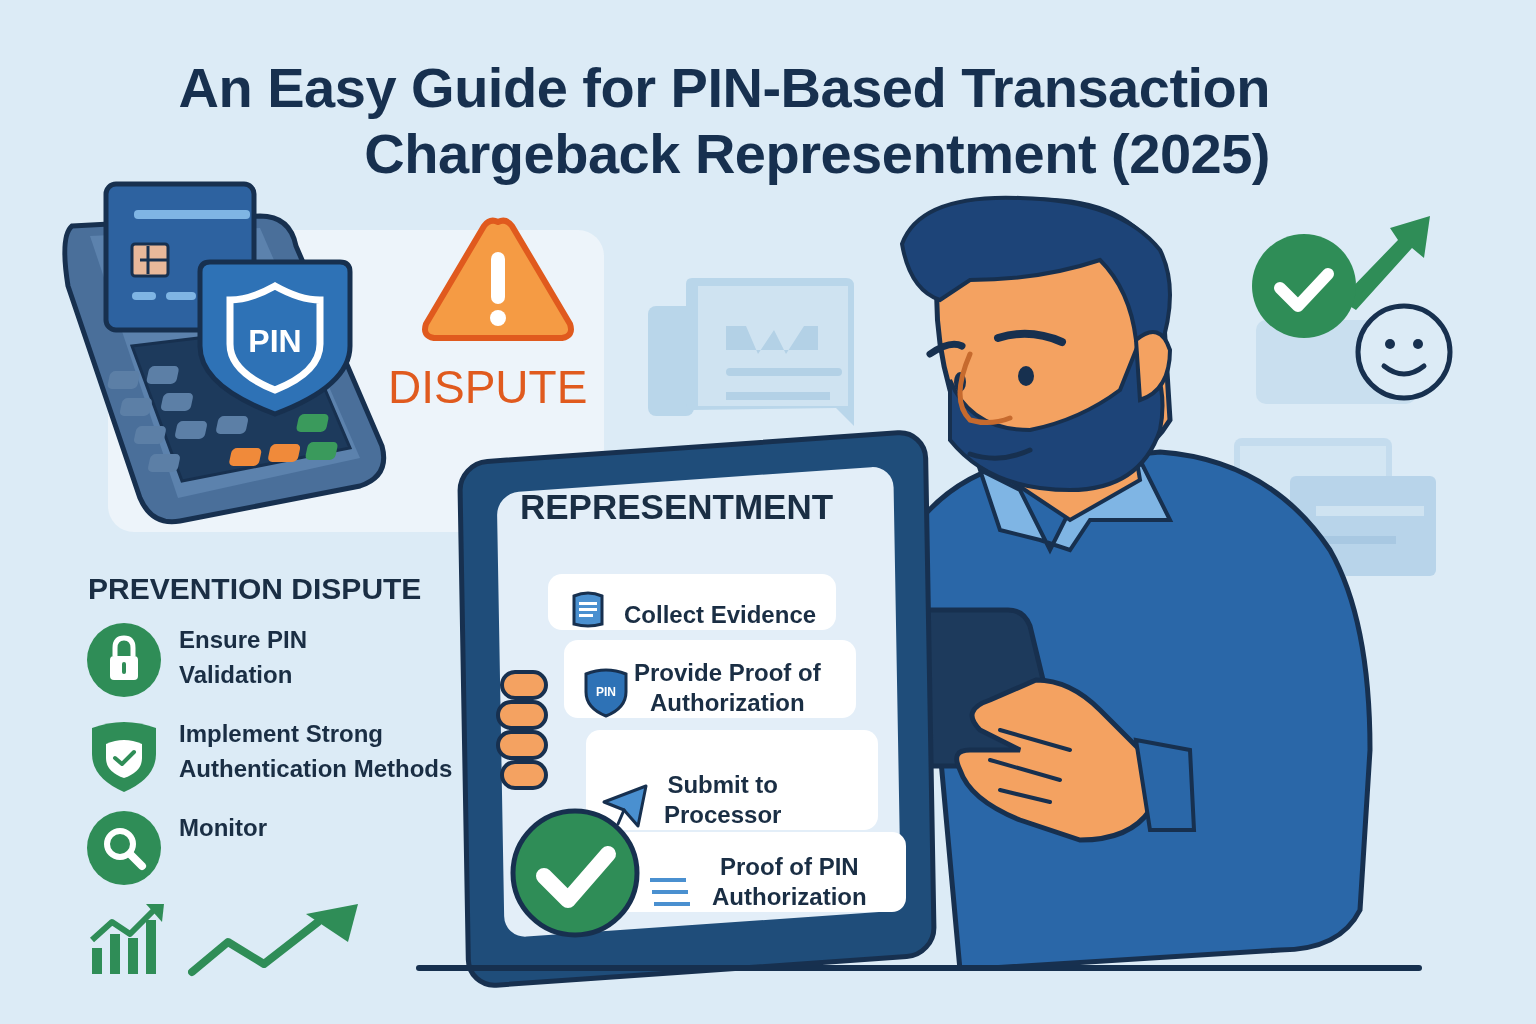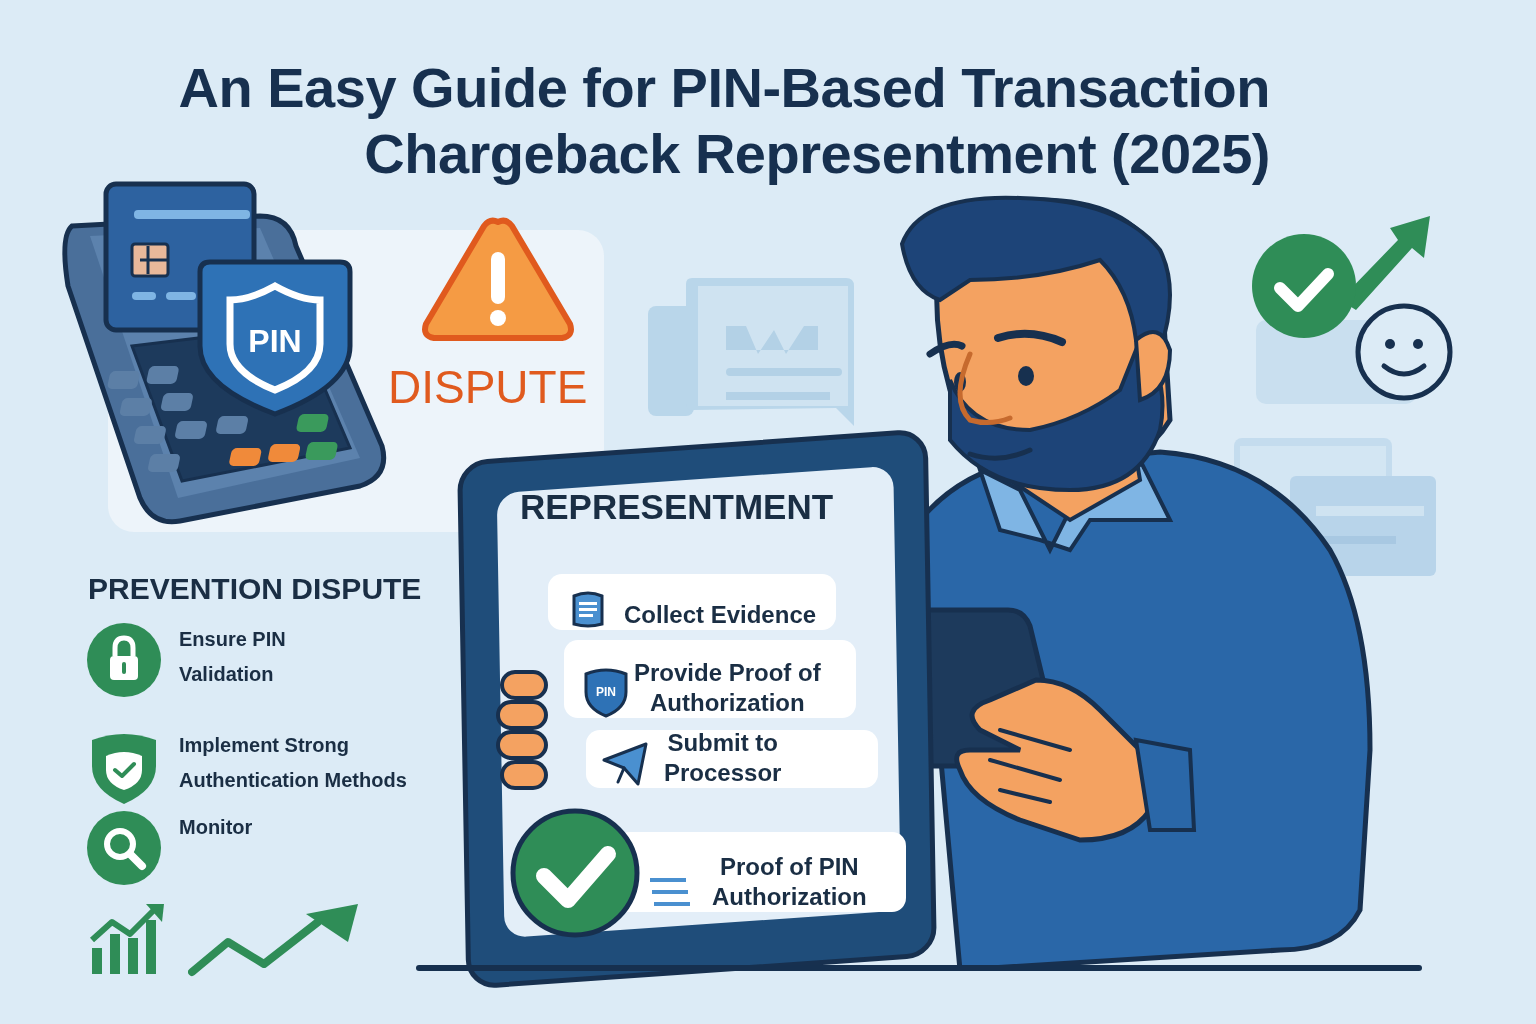--- a/index.html
+++ b/index.html
@@ -6,21 +6,21 @@
   body{width:1536px;height:1024px;overflow:hidden;background:#dcebf6;font-family:"Liberation Sans",sans-serif;position:relative;}
   .abs{position:absolute;}
   .title{left:0;width:1270px;text-align:right;color:#17304f;font-weight:bold;font-size:56px;line-height:64px;letter-spacing:-0.5px;}
   .t1{top:56px;}
   .t2{top:122px;}
   .panel-bg{left:108px;top:230px;width:496px;height:302px;background:#edf4fa;border-radius:26px;}
   .dispute{left:388px;top:360px;font-size:46px;font-weight:normal;color:#e05a1e;letter-spacing:0px;}
   .prev-head{left:88px;top:572px;font-size:30px;font-weight:bold;color:#1a2e44;}
   .prev-item{position:absolute;left:86px;display:flex;align-items:flex-start;}
   .prev-icon{width:76px;height:76px;flex:0 0 76px;}
-  .prev-text{margin-left:17px;font-size:20px;line-height:35px;color:#1a2e44;font-weight:bold;}
+  .prev-text{margin-left:17px;font-size:24px;line-height:35px;color:#1a2e44;font-weight:bold;}
   .steps-head{left:520px;top:488px;width:290px;text-align:center;font-size:35px;line-height:37px;font-weight:bold;color:#1a2e44;}
   .step-card{position:absolute;background:#ffffff;border-radius:14px;display:flex;align-items:flex-end;}
   .step-text{font-size:24px;line-height:30px;font-weight:bold;color:#1a2e44;text-align:center;}
   .ground{left:416px;top:965px;width:1006px;height:6px;background:#16304f;border-radius:3px;}
 </style>
 </head>
 <body>
 
 <div class="abs title t1">An Easy Guide for PIN-Based Transaction</div>
 <div class="abs title t2">Chargeback Representment (2025)</div>
@@ -148,21 +148,21 @@
   <svg width="48" height="52" viewBox="0 0 48 52" style="margin-left:18px;">
     <path d="M4 8 Q24 0 44 8 L44 26 Q44 42 24 50 Q4 42 4 26 Z" fill="#2e72b6" stroke="#17304f" stroke-width="3"></path>
     <text x="24" y="30" text-anchor="middle" font-family="Liberation Sans, sans-serif" font-weight="bold" font-size="12" fill="#ffffff">PIN</text>
   </svg>
   <div class="step-text" style="margin-left:4px;">
     <div>Provide Proof of</div>
     <div>Authorization</div>
   </div>
 </div>
 
-<div class="step-card" style="left:586px;top:730px;width:292px;height:58px;">
+<div class="step-card" style="left:586px;top:730px;width:292px;height:100px;">
   <svg width="48" height="48" viewBox="0 0 48 48" style="margin-left:16px;">
     <path d="M2 20 L44 4 L36 44 L22 28 Z" fill="#4a90d0" stroke="#17304f" stroke-width="3" stroke-linejoin="round"></path>
     <path d="M22 28 L16 42" stroke="#17304f" stroke-width="3" stroke-linecap="round"></path>
   </svg>
   <div class="step-text" style="margin-left:14px;">
     <div>Submit to</div>
     <div>Processor</div>
   </div>
 </div>
 
@@ -198,21 +198,21 @@
     <rect x="24" y="34" width="28" height="24" rx="4" fill="#ffffff"></rect>
     <path d="M29 34 L29 26 Q29 16 38 16 Q47 16 47 26 L47 34" fill="none" stroke="#ffffff" stroke-width="5"></path>
     <path d="M38 42 L38 50" stroke="#2f8d57" stroke-width="4" stroke-linecap="round"></path>
   </svg>
   <div class="prev-text">
     <div>Ensure PIN</div>
     <div>Validation</div>
   </div>
 </div>
 
-<div class="prev-item" style="top:716px;margin-top:12px;">
+<div class="prev-item" style="top:716px;">
   <svg class="prev-icon" viewBox="0 0 76 76">
     <path d="M6 12 Q38 0 70 12 L70 38 Q70 62 38 76 Q6 62 6 38 Z" fill="#2f8d57"></path>
     <path d="M20 28 Q38 20 56 28 L56 42 Q56 56 38 62 Q20 56 20 42 Z" fill="#ffffff"></path>
     <path d="M29 42 L36 48 L48 36" fill="none" stroke="#2f8d57" stroke-width="4" stroke-linecap="round" stroke-linejoin="round"></path>
   </svg>
   <div class="prev-text">
     <div>Implement Strong</div>
     <div>Authentication Methods</div>
   </div>
 </div>

